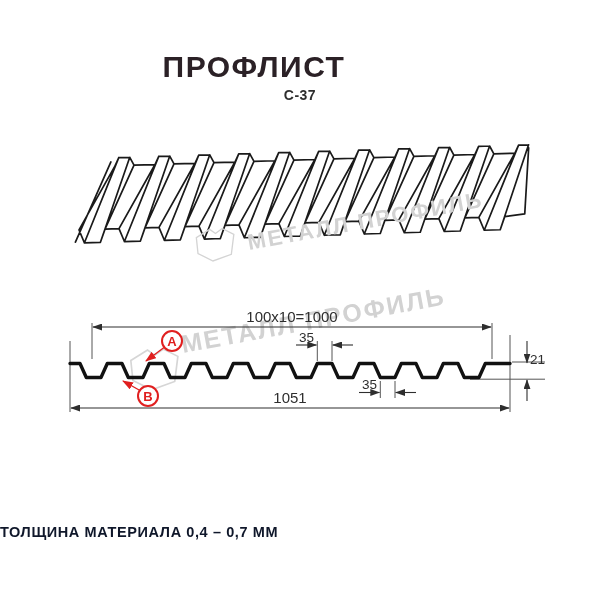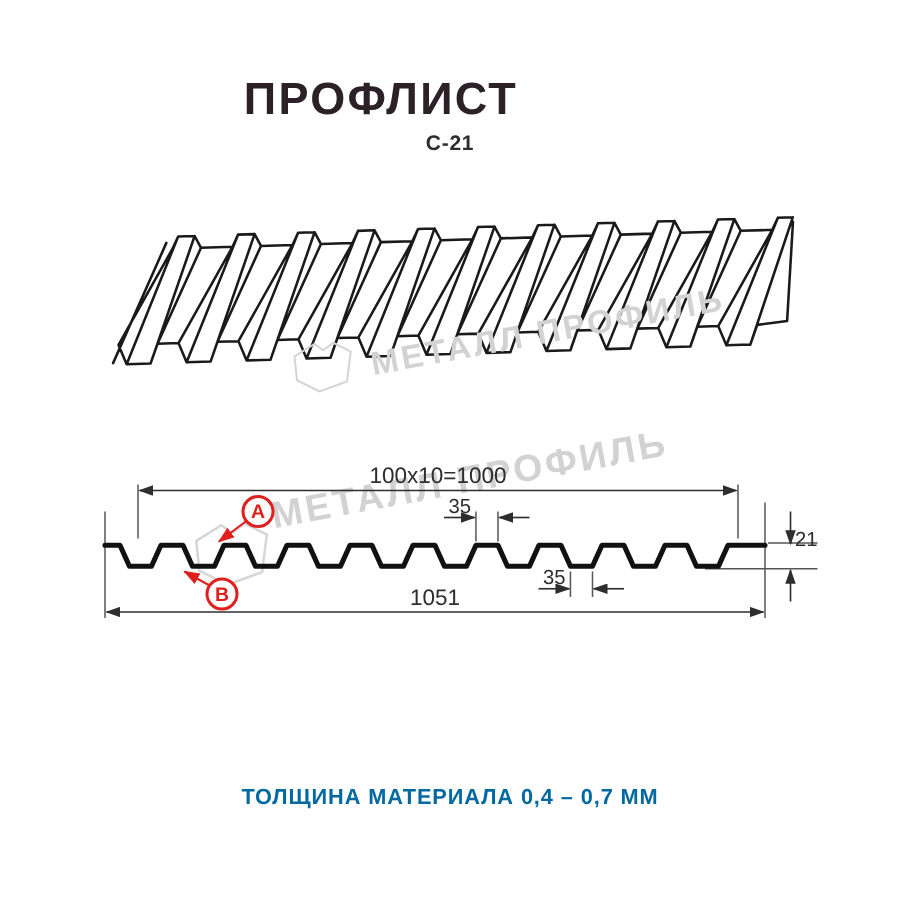--- a/index.html
+++ b/index.html
@@ -2,40 +2,40 @@
 <html><head>
 <meta charset="utf-8">
 <style>
   html,body{margin:0;padding:0;background:#ffffff;}
   #stage{position:relative;width:600px;height:600px;background:#ffffff;overflow:hidden;
          font-family:"Liberation Sans","DejaVu Sans",sans-serif;}
   .title{position:absolute;top:50px;left:0;width:508px;text-align:center;
          font-size:30px;font-weight:700;letter-spacing:1.5px;color:#2b2126;}
   .subtitle{position:absolute;top:87px;left:0;width:600px;text-align:center;
          font-size:14px;font-weight:700;letter-spacing:.5px;color:#2e2e2e;}
-  .footer-note{position:absolute;top:524px;left:0;width:600px;text-align:center;
-         font-size:14.5px;font-weight:700;letter-spacing:.6px;color:#0369a1;}
+  .footer-note{position:absolute;top:524px;left:0;width:600px;text-align:left;
+         font-size:14.5px;font-weight:700;letter-spacing:.6px;color:#0f172a;}
   svg{position:absolute;left:0;overflow:visible;}
   #sheet3d{top:133px;}
   #xsection{top:295px;}
   .wm{position:absolute;color:#d2d2d2;font-weight:800;white-space:nowrap;}
   .wm-text{display:inline-block;transform-origin:left bottom;}
   .wm1 .wm-text{font-size:22px;letter-spacing:2px;transform:rotate(-10.5deg);}
   .wm2 .wm-text{font-size:25px;letter-spacing:2px;transform:rotate(-10.5deg);}
   .wm-logo{position:absolute;}
   .dimtxt{font-size:13.5px;fill:#2e2e2e;font-family:"Liberation Sans",sans-serif;}
   .dimtxt-lg{font-size:15px;fill:#2e2e2e;font-family:"Liberation Sans",sans-serif;}
 </style>
 </head>
 <body>
 
 <div id="stage">
 
   <div class="title">ПРОФЛИСТ</div>
-  <div class="subtitle">С-21</div>
+  <div class="subtitle">С-37</div>
 
   <svg id="sheet3d" width="600" height="135" viewBox="0 0 600 135">
     <g transform="rotate(-1.8 300 61)" stroke="#1a1a1a" stroke-width="1.7" fill="#ffffff" stroke-linejoin="round" stroke-linecap="round">
       <path id="ribPaths" d="M78 90 L83 103 L99 103 L104 90 M116 27 L120 19 L131 19 L135 27 M78 90 L116 27 M83 103 L120 19 M99 103 L131 19 M104 90 L135 27 M104 90 L118 90 M135 27 L156 27 M118 90 L123 103 L139 103 L144 90 M156 27 L160 19 L171 19 L175 27 M118 90 L156 27 M123 103 L160 19 M139 103 L171 19 M144 90 L175 27 M144 90 L158 90 M175 27 L196 27 M158 90 L163 103 L179 103 L184 90 M196 27 L200 19 L211 19 L215 27 M158 90 L196 27 M163 103 L200 19 M179 103 L211 19 M184 90 L215 27 M184 90 L198 90 M215 27 L236 27 M198 90 L203 103 L219 103 L224 90 M236 27 L240 19 L251 19 L255 27 M198 90 L236 27 M203 103 L240 19 M219 103 L251 19 M224 90 L255 27 M224 90 L238 90 M255 27 L276 27 M238 90 L243 103 L259 103 L264 90 M276 27 L280 19 L291 19 L295 27 M238 90 L276 27 M243 103 L280 19 M259 103 L291 19 M264 90 L295 27 M264 90 L278 90 M295 27 L316 27 M278 90 L283 103 L299 103 L304 90 M316 27 L320 19 L331 19 L335 27 M278 90 L316 27 M283 103 L320 19 M299 103 L331 19 M304 90 L335 27 M304 90 L318 90 M335 27 L356 27 M318 90 L323 103 L339 103 L344 90 M356 27 L360 19 L371 19 L375 27 M318 90 L356 27 M323 103 L360 19 M339 103 L371 19 M344 90 L375 27 M344 90 L358 90 M375 27 L396 27 M358 90 L363 103 L379 103 L384 90 M396 27 L400 19 L411 19 L415 27 M358 90 L396 27 M363 103 L400 19 M379 103 L411 19 M384 90 L415 27 M384 90 L398 90 M415 27 L436 27 M398 90 L403 103 L419 103 L424 90 M436 27 L440 19 L451 19 L455 27 M398 90 L436 27 M403 103 L440 19 M419 103 L451 19 M424 90 L455 27 M424 90 L438 90 M455 27 L476 27 M438 90 L443 103 L459 103 L464 90 M476 27 L480 19 L491 19 L495 27 M438 90 L476 27 M443 103 L480 19 M459 103 L491 19 M464 90 L495 27 M464 90 L478 90 M495 27 L516 27 M478 90 L483 103 L499 103 L504 90 M516 27 L520 19 L530 19 M478 90 L516 27 M483 103 L520 19 M499 103 L530 19 M74 102 L112 23 M530 22 L524 88 M504 90 L524 88" fill="none"></path>
     </g>
   </svg>
 
   <div class="wm wm1" style="left:250px;top:230px;">
     <span class="wm-text">МЕТАЛЛ ПРОФИЛЬ</span>
   </div>

